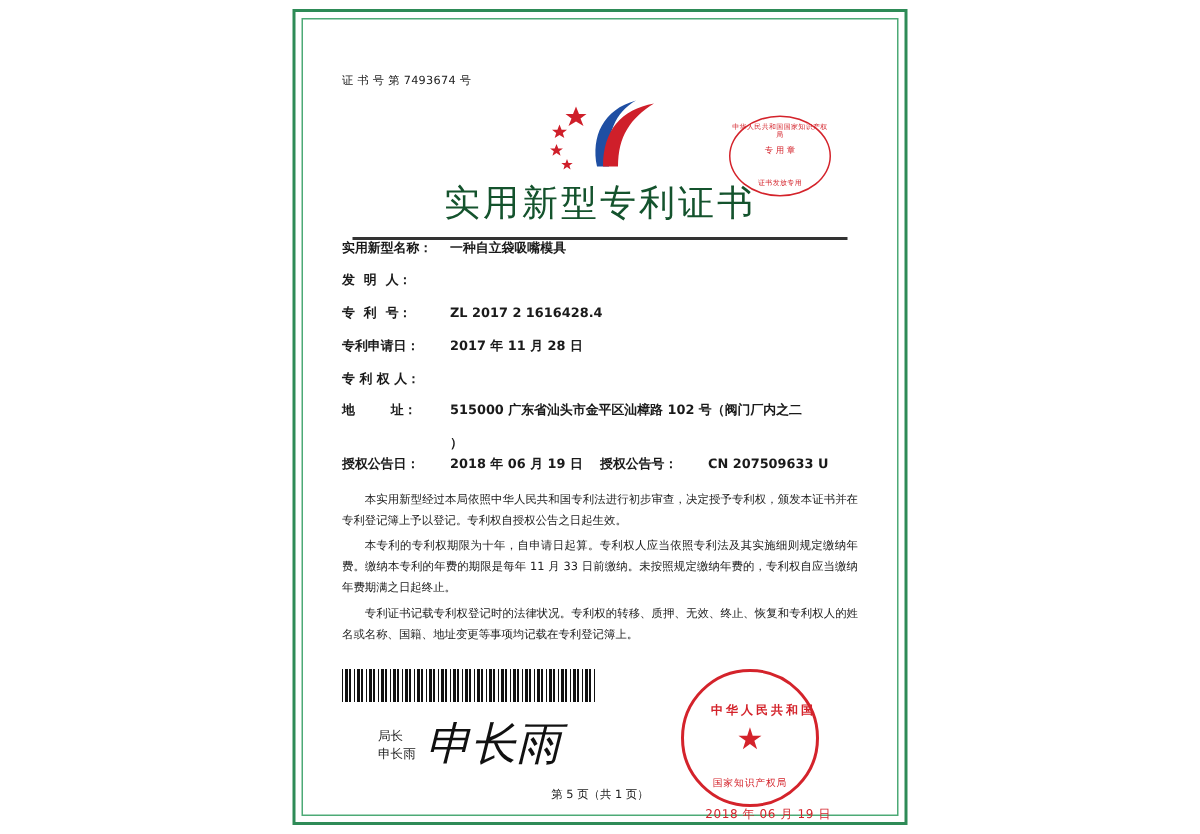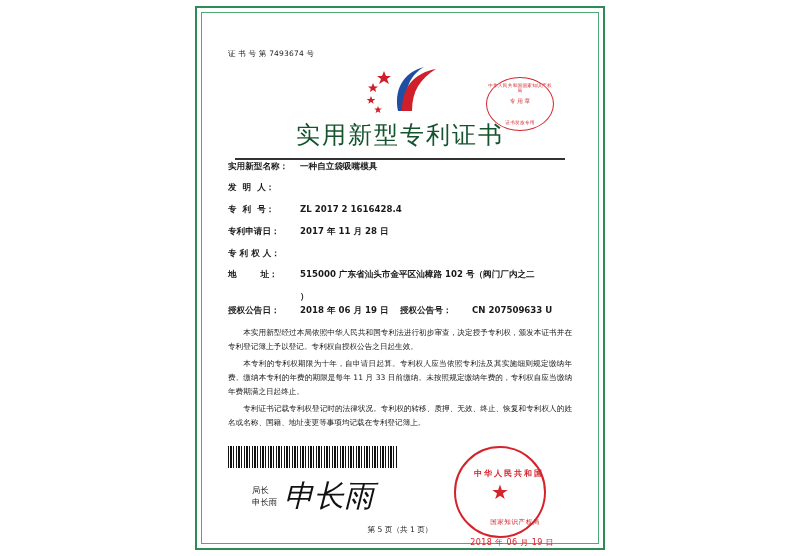--- a/index.html
+++ b/index.html
@@ -233,21 +233,21 @@
     left: 0;
     width: 100%;
     text-align: right;
     font-size: 8px;
     letter-spacing: 2px;
     font-weight: bold;
   }
   .seal-round .sr-bot {
     position: absolute;
     bottom: 9px;
-    left: 15px;
+    left: 0;
     width: 100%;
     text-align: center;
     font-size: 6.5px;
     letter-spacing: 0.6px;
   }
   .seal-date {
     position: absolute;
     right: 18px;
     bottom: -14px;
     font-size: 8px;

